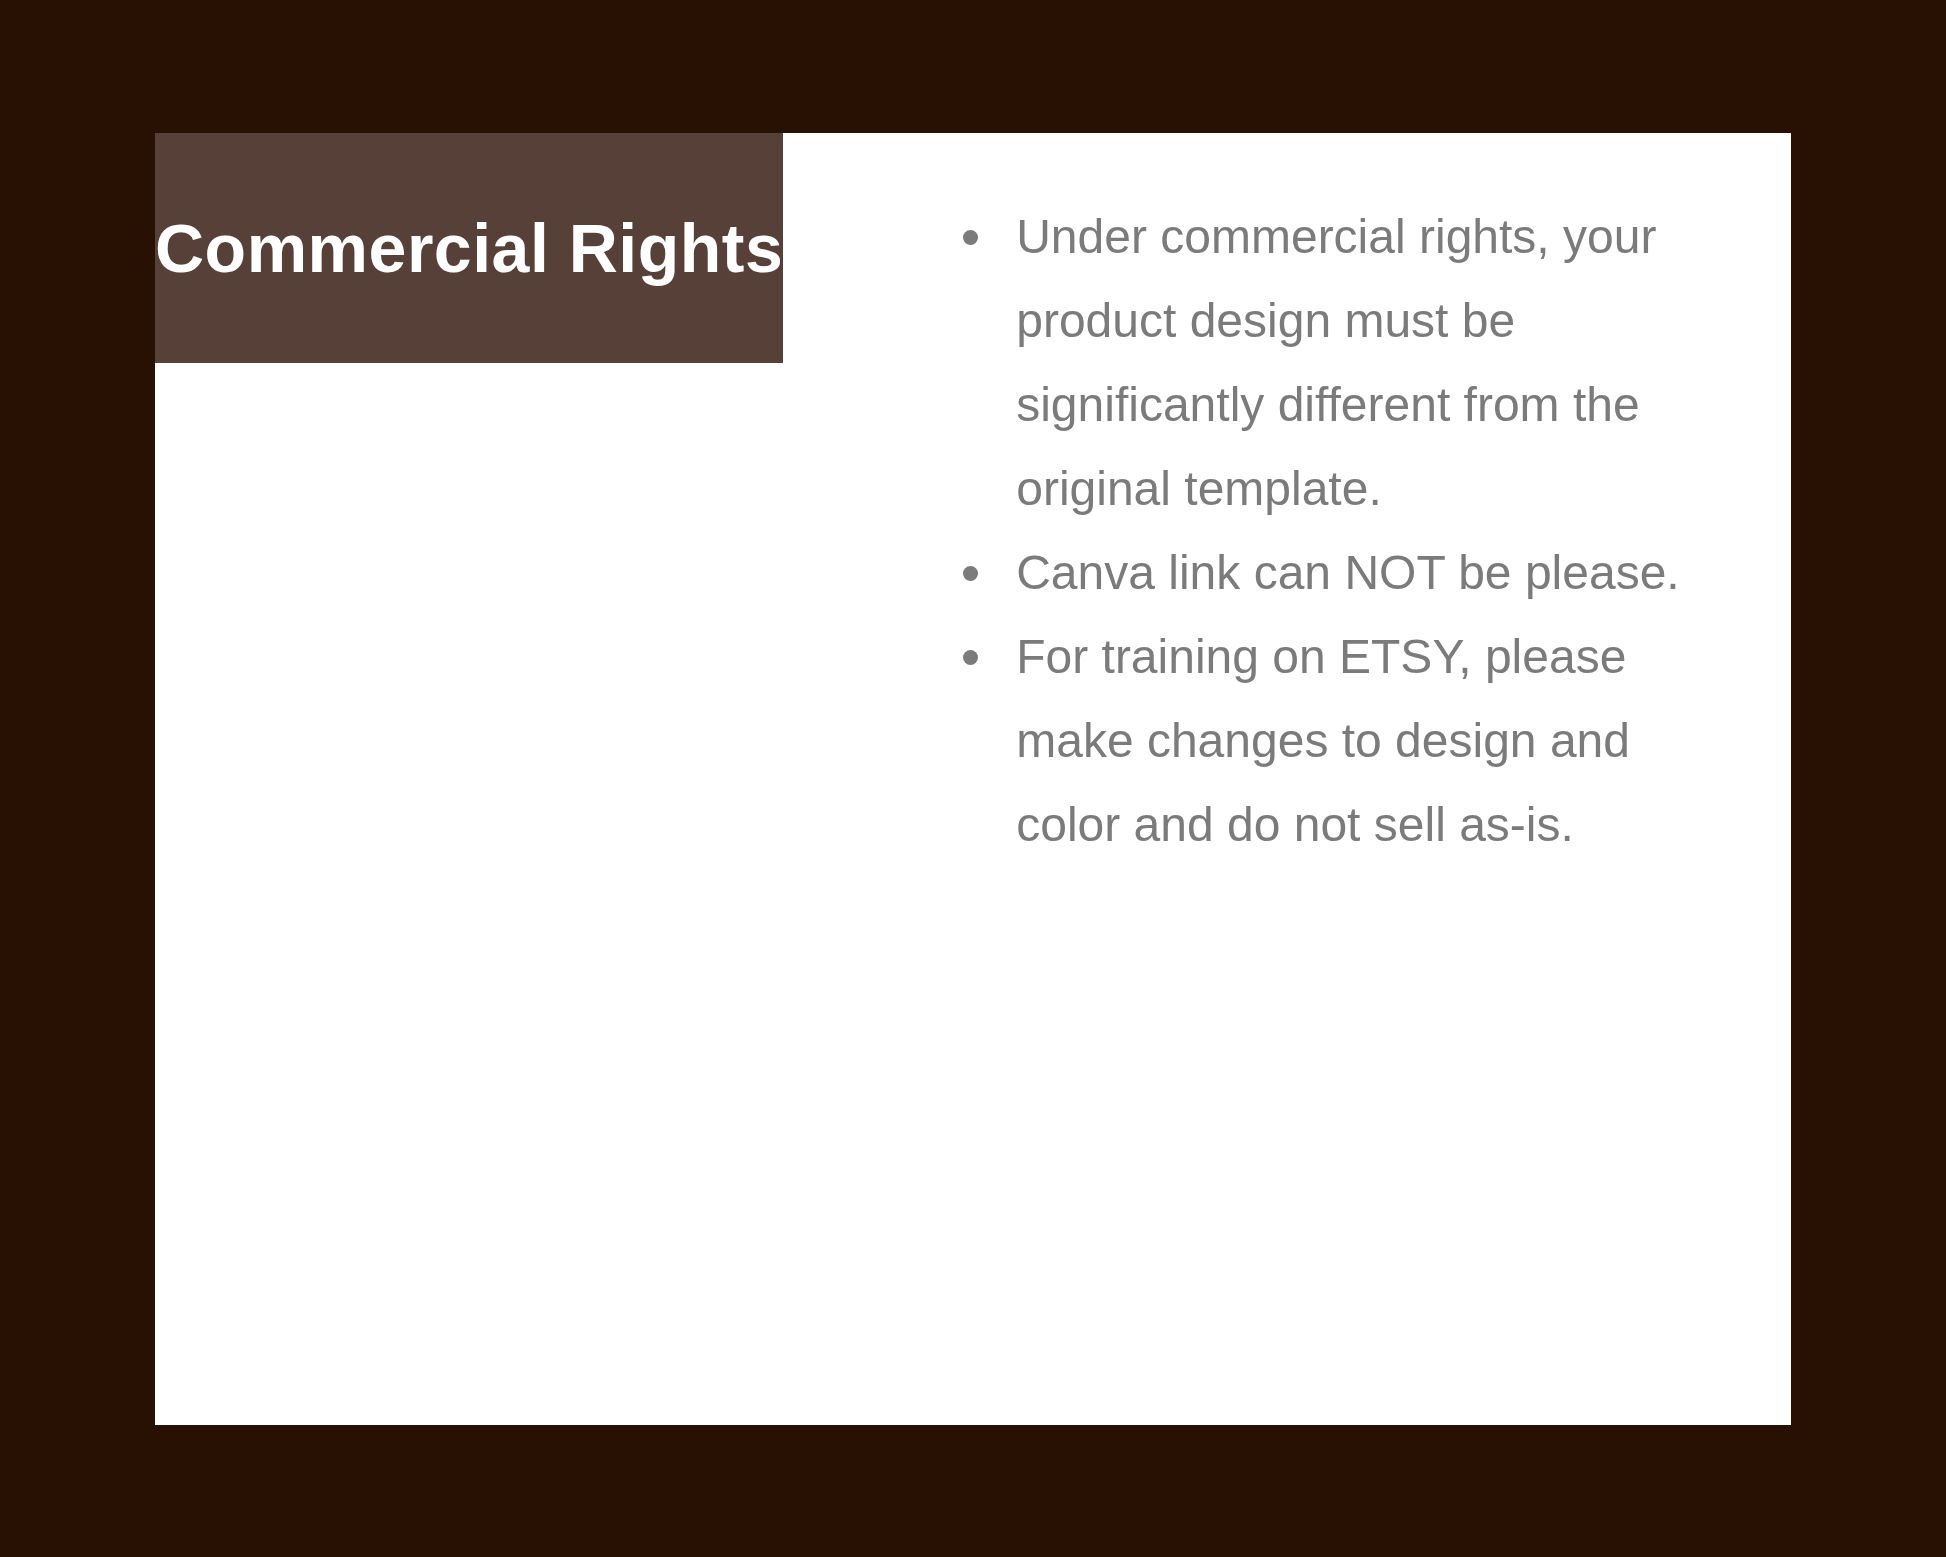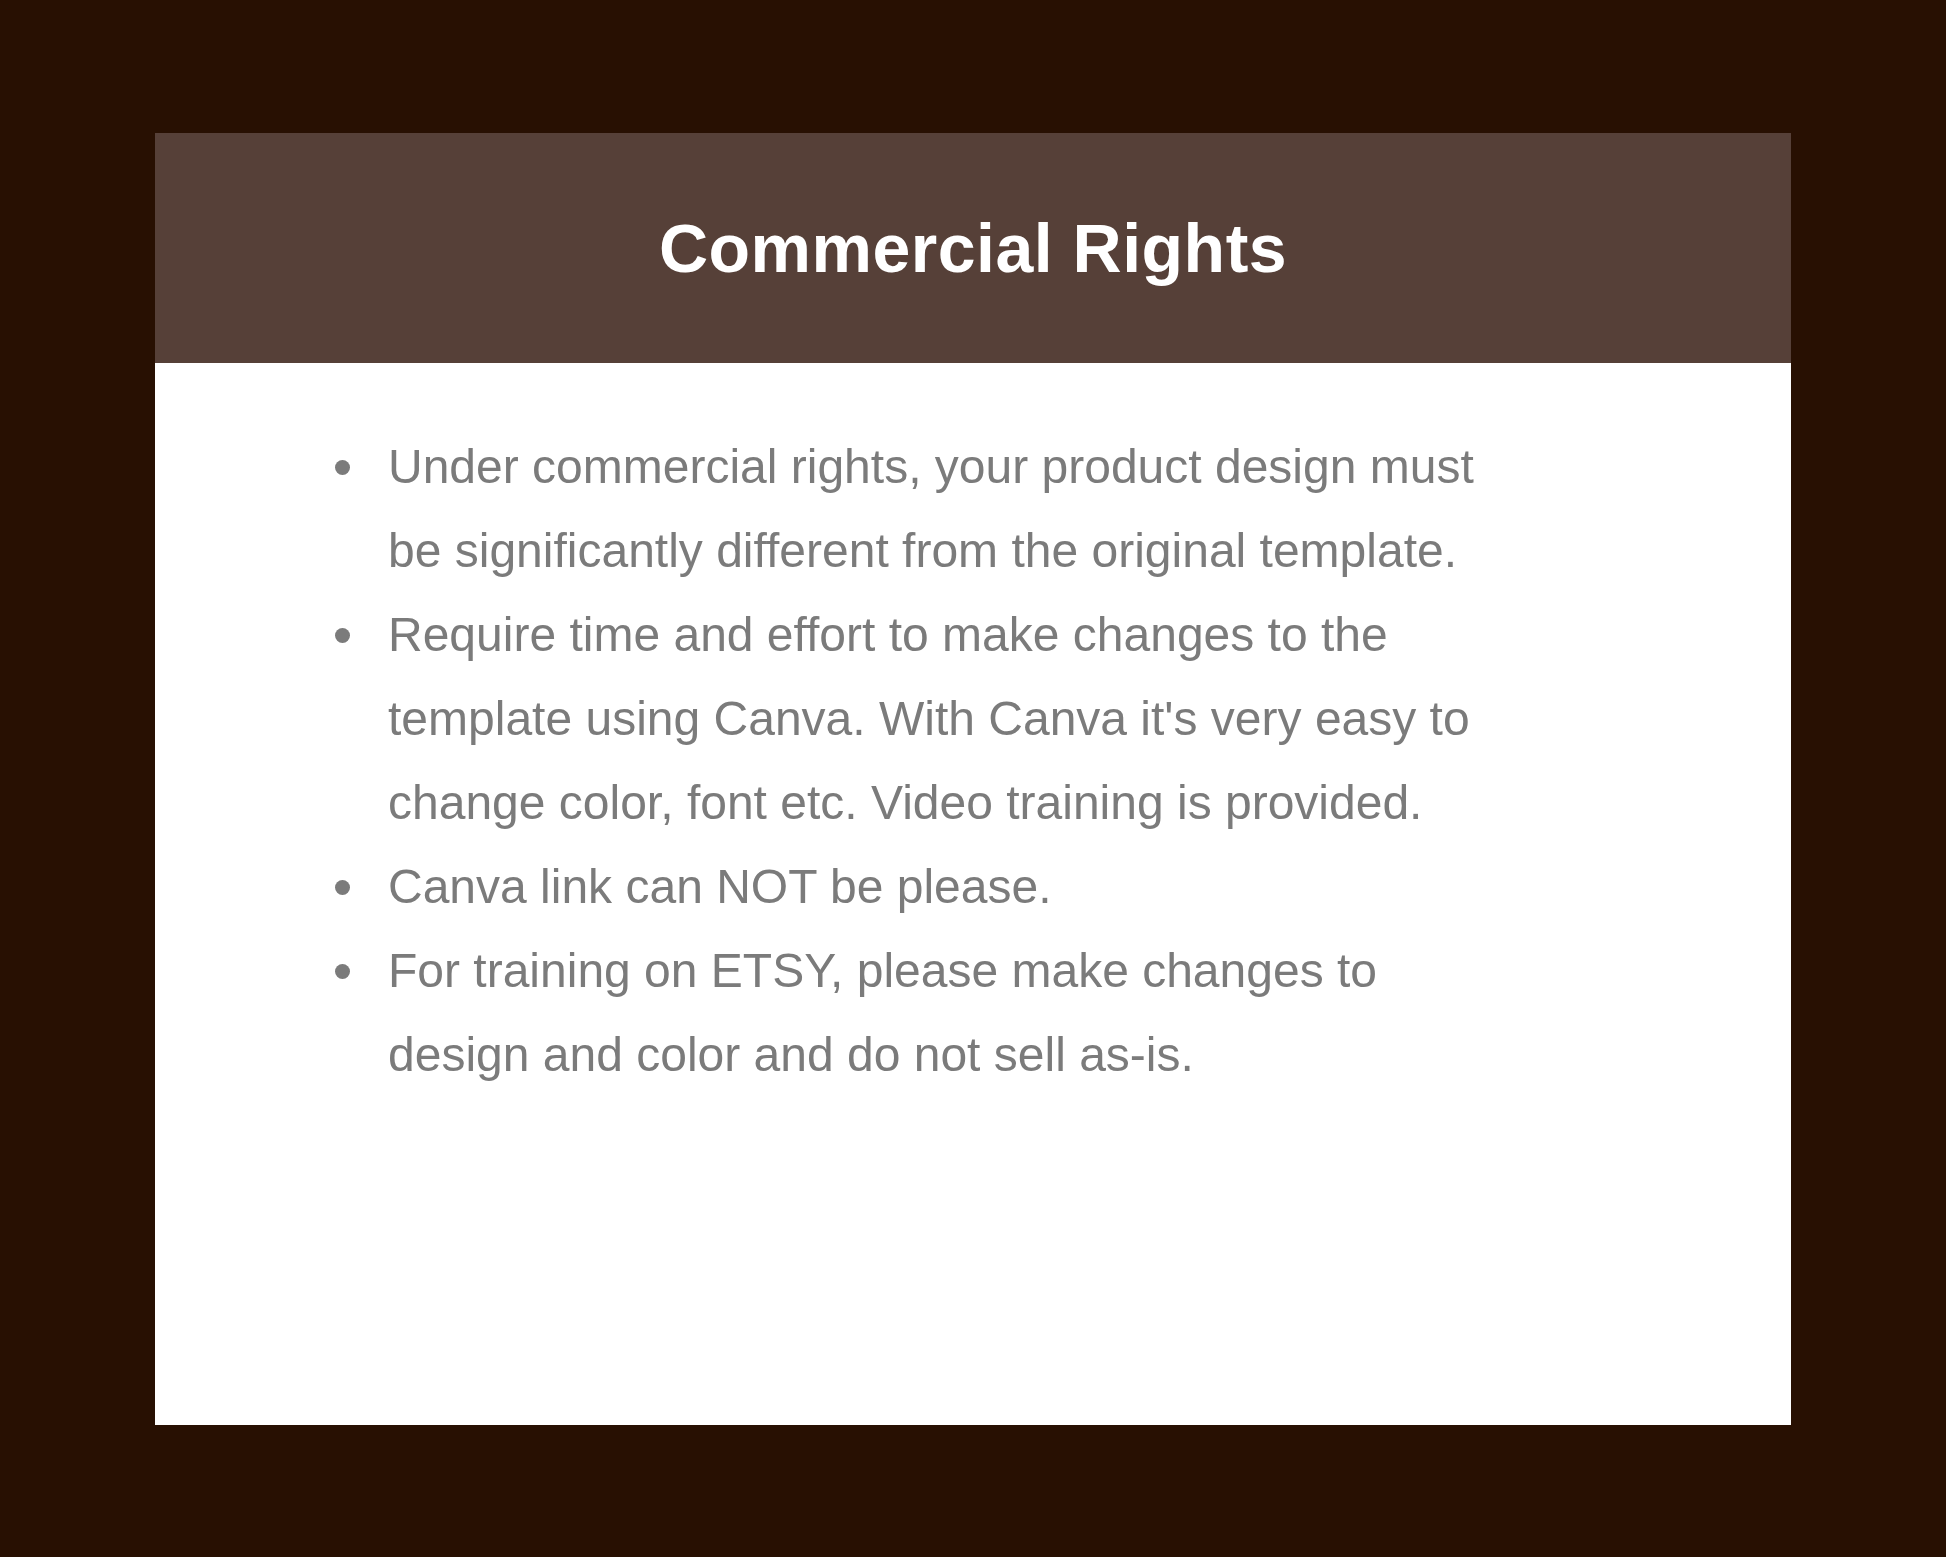--- a/index.html
+++ b/index.html
@@ -23,21 +23,20 @@
 
   
   #card {
     position: absolute;
     left: 155px;
     top: 133px;
     width: 1636px;
     height: 1292px;
     background: #FFFFFF;
     display: flex;
-    flex-direction: column;
     overflow: hidden;
   }
 
   
   #card-header {
     flex: 0 0 auto;
     height: 230px;
     background: #564038;
     display: flex;
     align-items: center;
@@ -101,24 +100,20 @@
     </div>
 
     <div id="card-body">
       <ul id="bullet-list">
 
         <li>
           <span class="bullet-dot"></span>
           <span>Under commercial rights, your product design must be significantly different from the original template.</span>
         </li>
 
-        <li>
-          <span class="bullet-dot"></span>
-          <span>Require time and effort to make changes to the template using Canva. With Canva it's very easy to change color, font etc. Video training is provided.</span>
-        </li>
 
         <li>
           <span class="bullet-dot"></span>
           <span>Canva link can NOT be please.</span>
         </li>
 
         <li>
           <span class="bullet-dot"></span>
           <span>For training on ETSY, please make changes to design and color and do not sell as-is.</span>
         </li>

